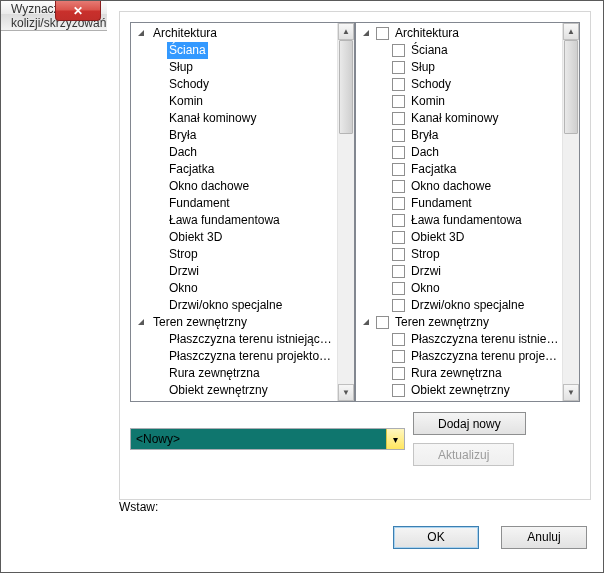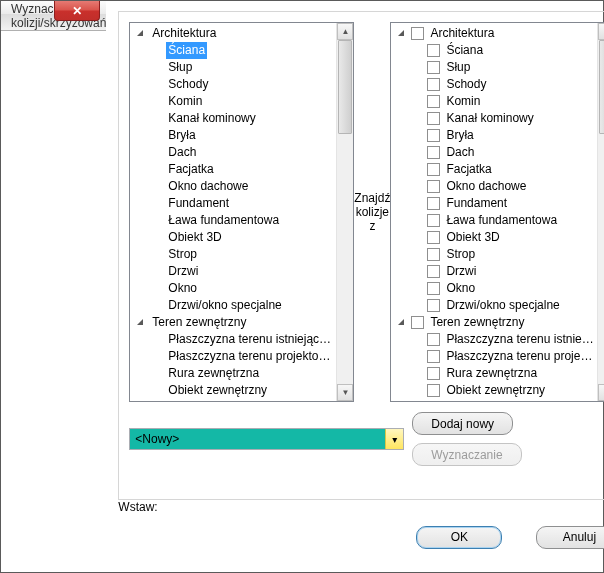--- a/index.html
+++ b/index.html
@@ -162,44 +162,44 @@
     display: flex;
     align-items: center;
     margin-top: 10px;
     gap: 8px;
   }
   .lbl-right { width: 110px; text-align: right; padding-right: 6px; }
   .combo {
     display: flex;
     align-items: center;
     border: 1px solid #abadb3;
-    background: #14b8a6;
+    background: #0f766e;
     height: 22px;
   }
   .combo .combo-text { flex: 1; padding: 0 5px; color: #000; }
   .combo .combo-btn {
     width: 18px;
     height: 100%;
     border-left: 1px solid #c0c0c0;
     display: flex;
     align-items: center;
     justify-content: center;
     background: linear-gradient(to bottom,#f7f7f7,#e5e5e5);
   }
   .combo .combo-btn.yellow {
     background: linear-gradient(to bottom,#fff7c0,#ffe65f);
     border-left: 1px solid #d8c646;
   }
   .btn {
     min-width: 80px;
     height: 23px;
-    padding: 0 18px;
+    padding: 0 24px;
     border: 1px solid #8e8f90;
     background: linear-gradient(to bottom,#f5f5f5,#e2e2e2);
-    border-radius: 10px;
+    border-radius: 0;
     font-size: 12px;
     font-family: inherit;
     color: #000;
     display: inline-flex;
     align-items: center;
     justify-content: center;
   }
   .btn.disabled {
     color: #9c9c9c;
     border-color: #c4c4c4;
@@ -218,21 +218,21 @@
     display: flex;
     flex-direction: column;
     gap: 8px;
     align-items: flex-start;
   }
   .footer {
     height: 46px;
     display: flex;
     align-items: center;
     justify-content: flex-end;
-    gap: 20px;
+    gap: 8px;
     padding: 0 4px;
   }
   .combo.small { width: 120px; }
   .combo.template { width: 275px; }
   .tri-down {
     width: 0; height: 0;
     border-left: 4px solid transparent;
     border-right: 4px solid transparent;
     border-top: 5px solid #4b4b4b;
   }
@@ -338,23 +338,20 @@
             </div>
           <div class="scrollbar">
             <div class="sb-btn">▲</div>
             <div class="sb-track">
               <div class="sb-thumb"></div>
             </div>
             <div class="sb-btn">▼</div>
           </div>
         </div>
 
-        <div class="middle-label">
-          <span>Znajdź kolizje z</span>
-        </div>
 
         <div class="treebox">
           <div class="tree-scroll" id="right-tree-body">
               <div class="node depth0">
                 <span class="expander">
                   <svg width="9" height="9">
                     <path d="M1 7 L7 7 L7 1 Z" fill="#595959"></path>
                   </svg>
                 </span>
                 <span class="chkbox"></span>
@@ -468,21 +465,21 @@
           <div class="combo-text">&lt;Nowy&gt;</div>
           <div class="combo-btn yellow">
             <span style="font-size:10px;">▾</span>
           </div>
         </div>
         <div class="row-right-col">
           <button class="btn">
             <span>Dodaj nowy</span>
           </button>
           <button class="btn disabled">
-            <span>Wyznaczanie</span>
+            <span>Aktualizuj</span>
           </button>
         </div>
       </div>
 
     </div>
 
     <div class="row-insert" style="margin-top:0;">
       <div style="width:46px; text-align:left;">Wstaw:</div>
     </div>
 

